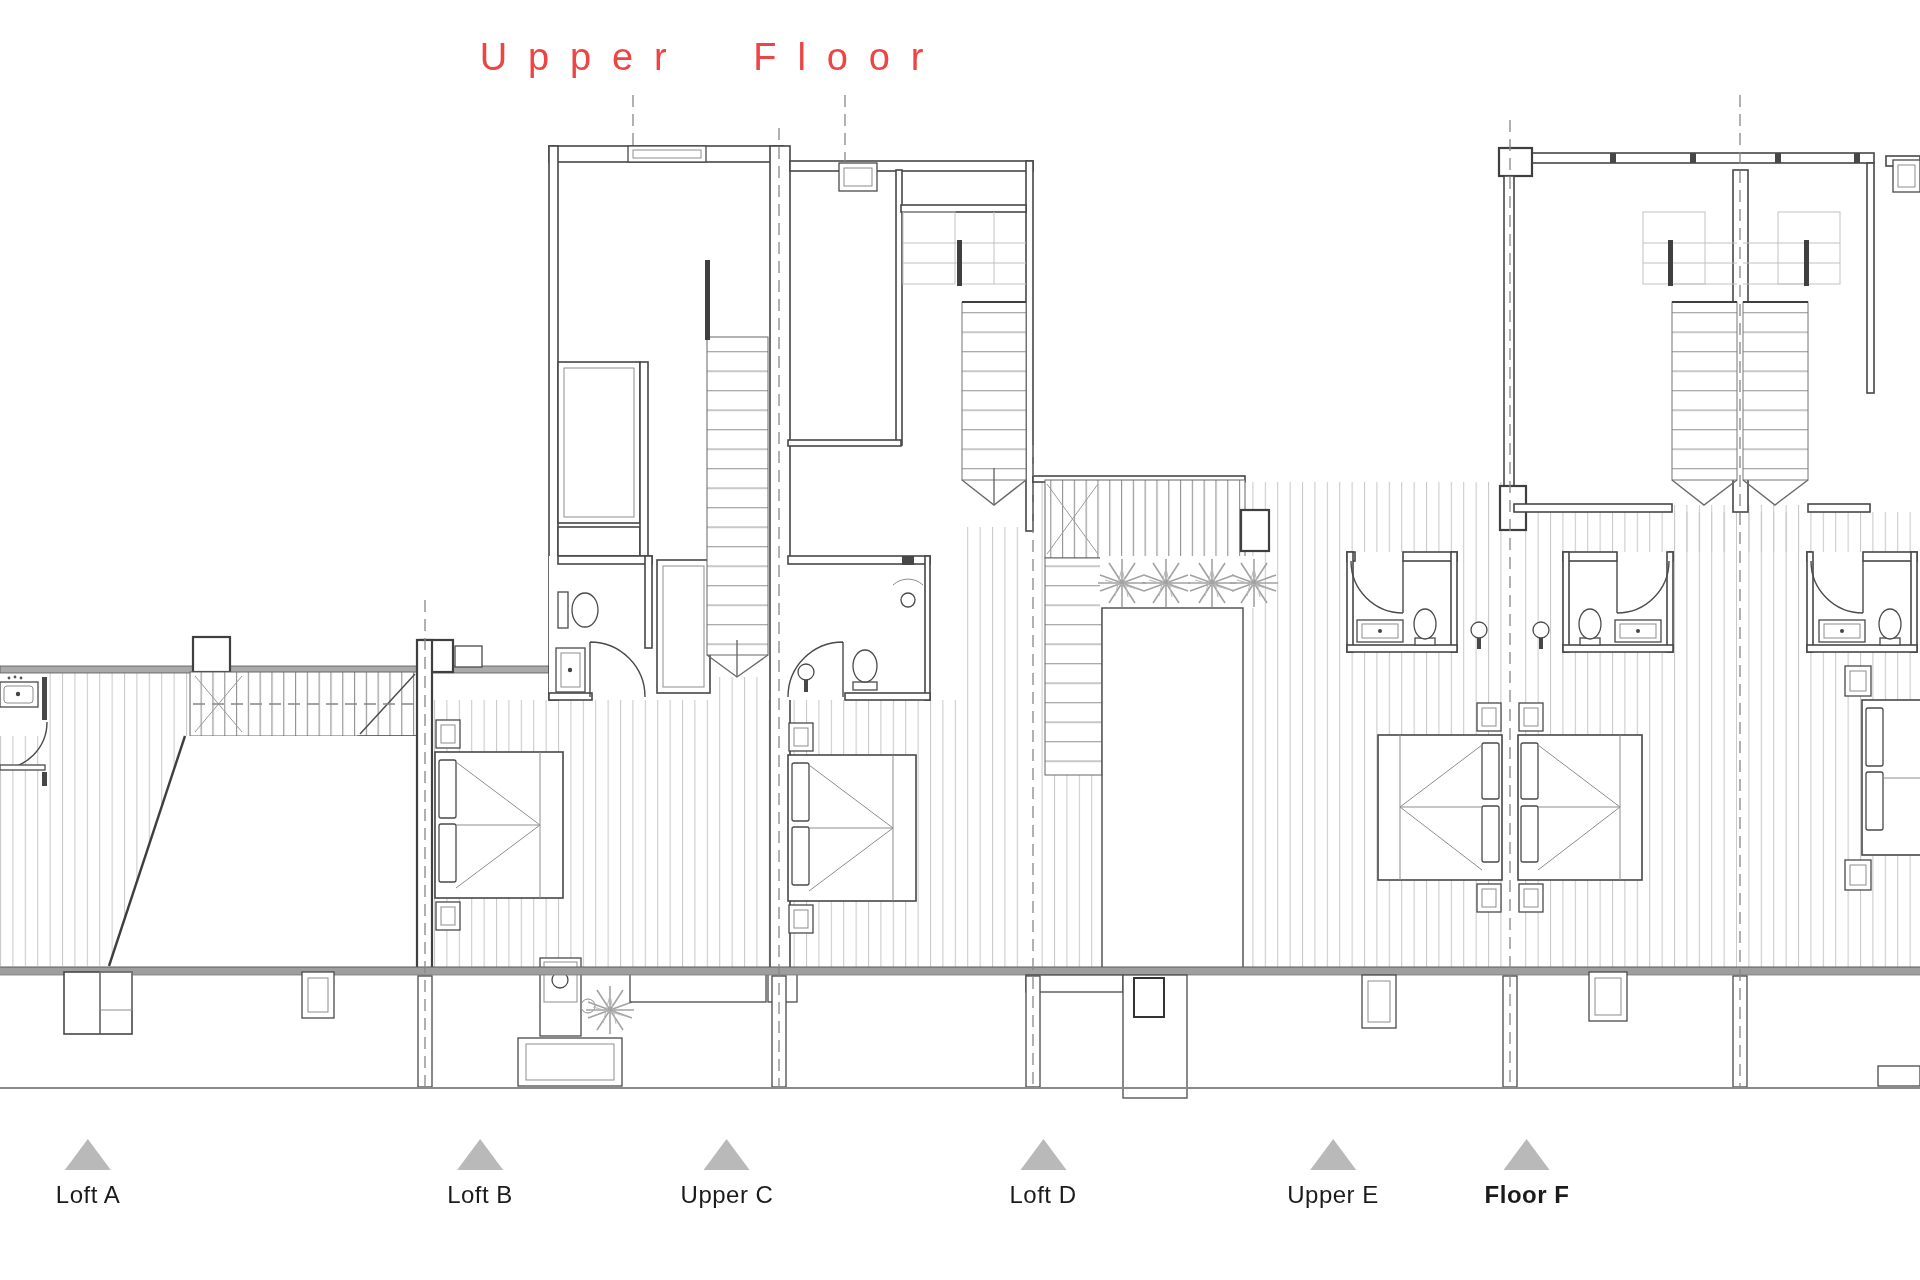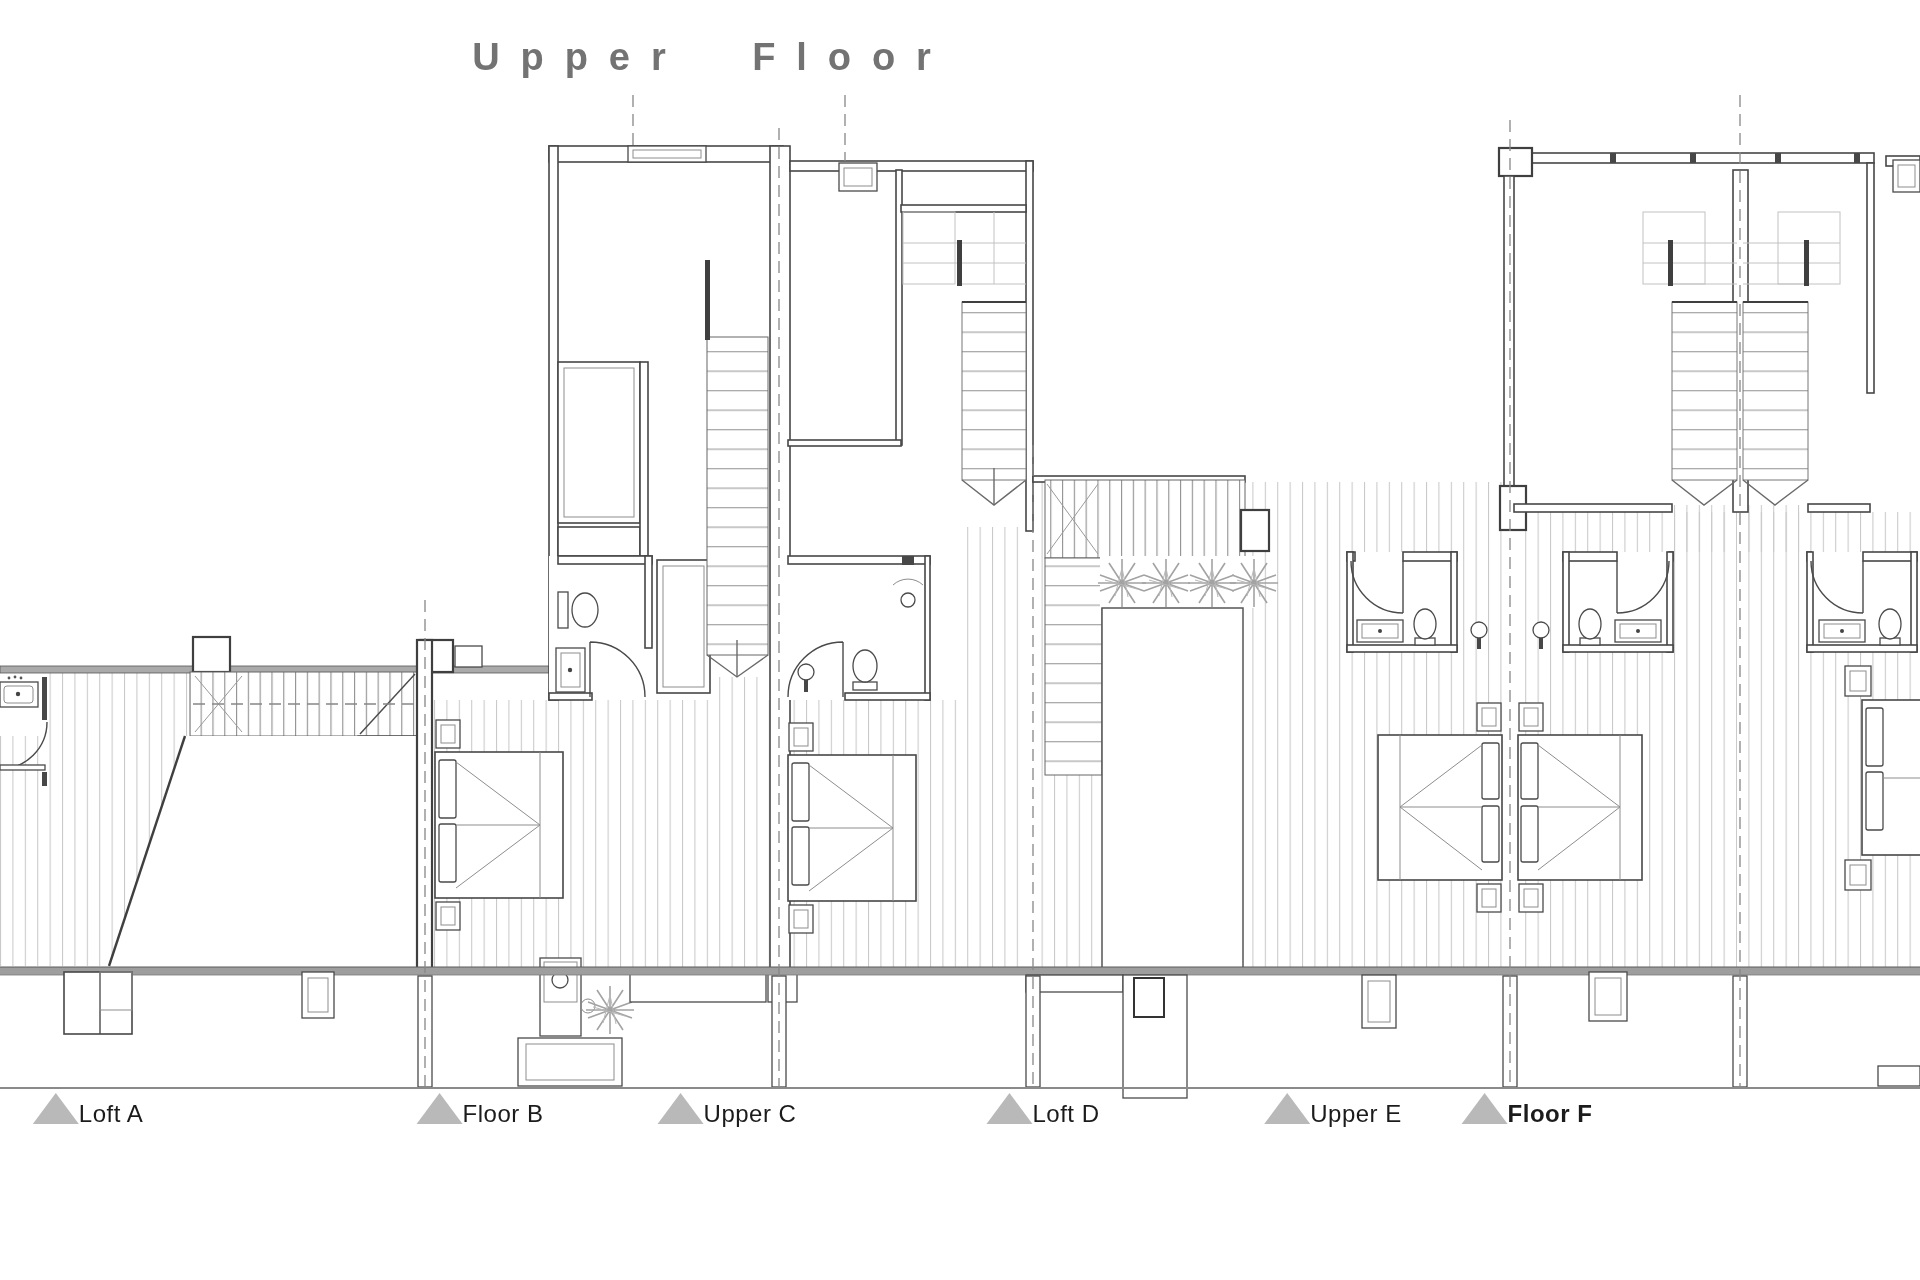--- a/index.html
+++ b/index.html
@@ -1,24 +1,24 @@
 <!DOCTYPE html>
 <html><head>
 <meta charset="utf-8">
 <style>
   html,body{margin:0;padding:0;background:#fff;}
   #canvas{position:relative;width:1920px;height:1280px;background:#fff;overflow:hidden;
           font-family:"Liberation Sans",sans-serif;}
   #plan-svg{position:absolute;left:0;top:0;width:1920px;height:1280px;}
 
   .page-title{position:absolute;top:36px;left:712px;transform:translateX(-50%);
-    font-size:38px;font-weight:700;color:#737373;letter-spacing:0.55em;word-spacing:0.9em;white-space:nowrap;}
-
-  .loft-block{position:absolute;top:1093px;transform:translateX(-50%);
-    display:flex;flex-direction:row;align-items:center;}
+    font-size:38px;font-weight:400;color:#ef4444;letter-spacing:0.55em;word-spacing:0.9em;white-space:nowrap;}
+
+  .loft-block{position:absolute;top:1139px;transform:translateX(-50%);
+    display:flex;flex-direction:column;align-items:center;}
   .tri{width:0;height:0;border-left:23px solid transparent;border-right:23px solid transparent;
     border-bottom:31px solid #b9b9b9;margin-bottom:11px;}
   .loft-label{font-size:24px;color:#1b1b1b;letter-spacing:0.5px;white-space:nowrap;}
   .loft-label.bold{font-weight:bold;}
 
   
   .w  {stroke:#474747;fill:#fff;stroke-width:1.6;}
   .w2 {stroke:#3f3f3f;fill:#fff;stroke-width:2.2;}
   .ln {stroke:#4a4a4a;stroke-width:1.4;fill:none;}
   .lt {stroke:#9a9a9a;stroke-width:1;fill:none;}
@@ -459,21 +459,21 @@
 </svg>
 
   <div class="page-title">Upper Floor</div>
 
   <div class="loft-block" style="left:88px">
     <div class="tri"></div>
     <div class="loft-label">Loft A</div>
   </div>
   <div class="loft-block" style="left:480px">
     <div class="tri"></div>
-    <div class="loft-label">Floor B</div>
+    <div class="loft-label">Loft B</div>
   </div>
   <div class="loft-block" style="left:727px">
     <div class="tri"></div>
     <div class="loft-label">Upper C</div>
   </div>
   <div class="loft-block" style="left:1043px">
     <div class="tri"></div>
     <div class="loft-label">Loft D</div>
   </div>
   <div class="loft-block" style="left:1333px">

